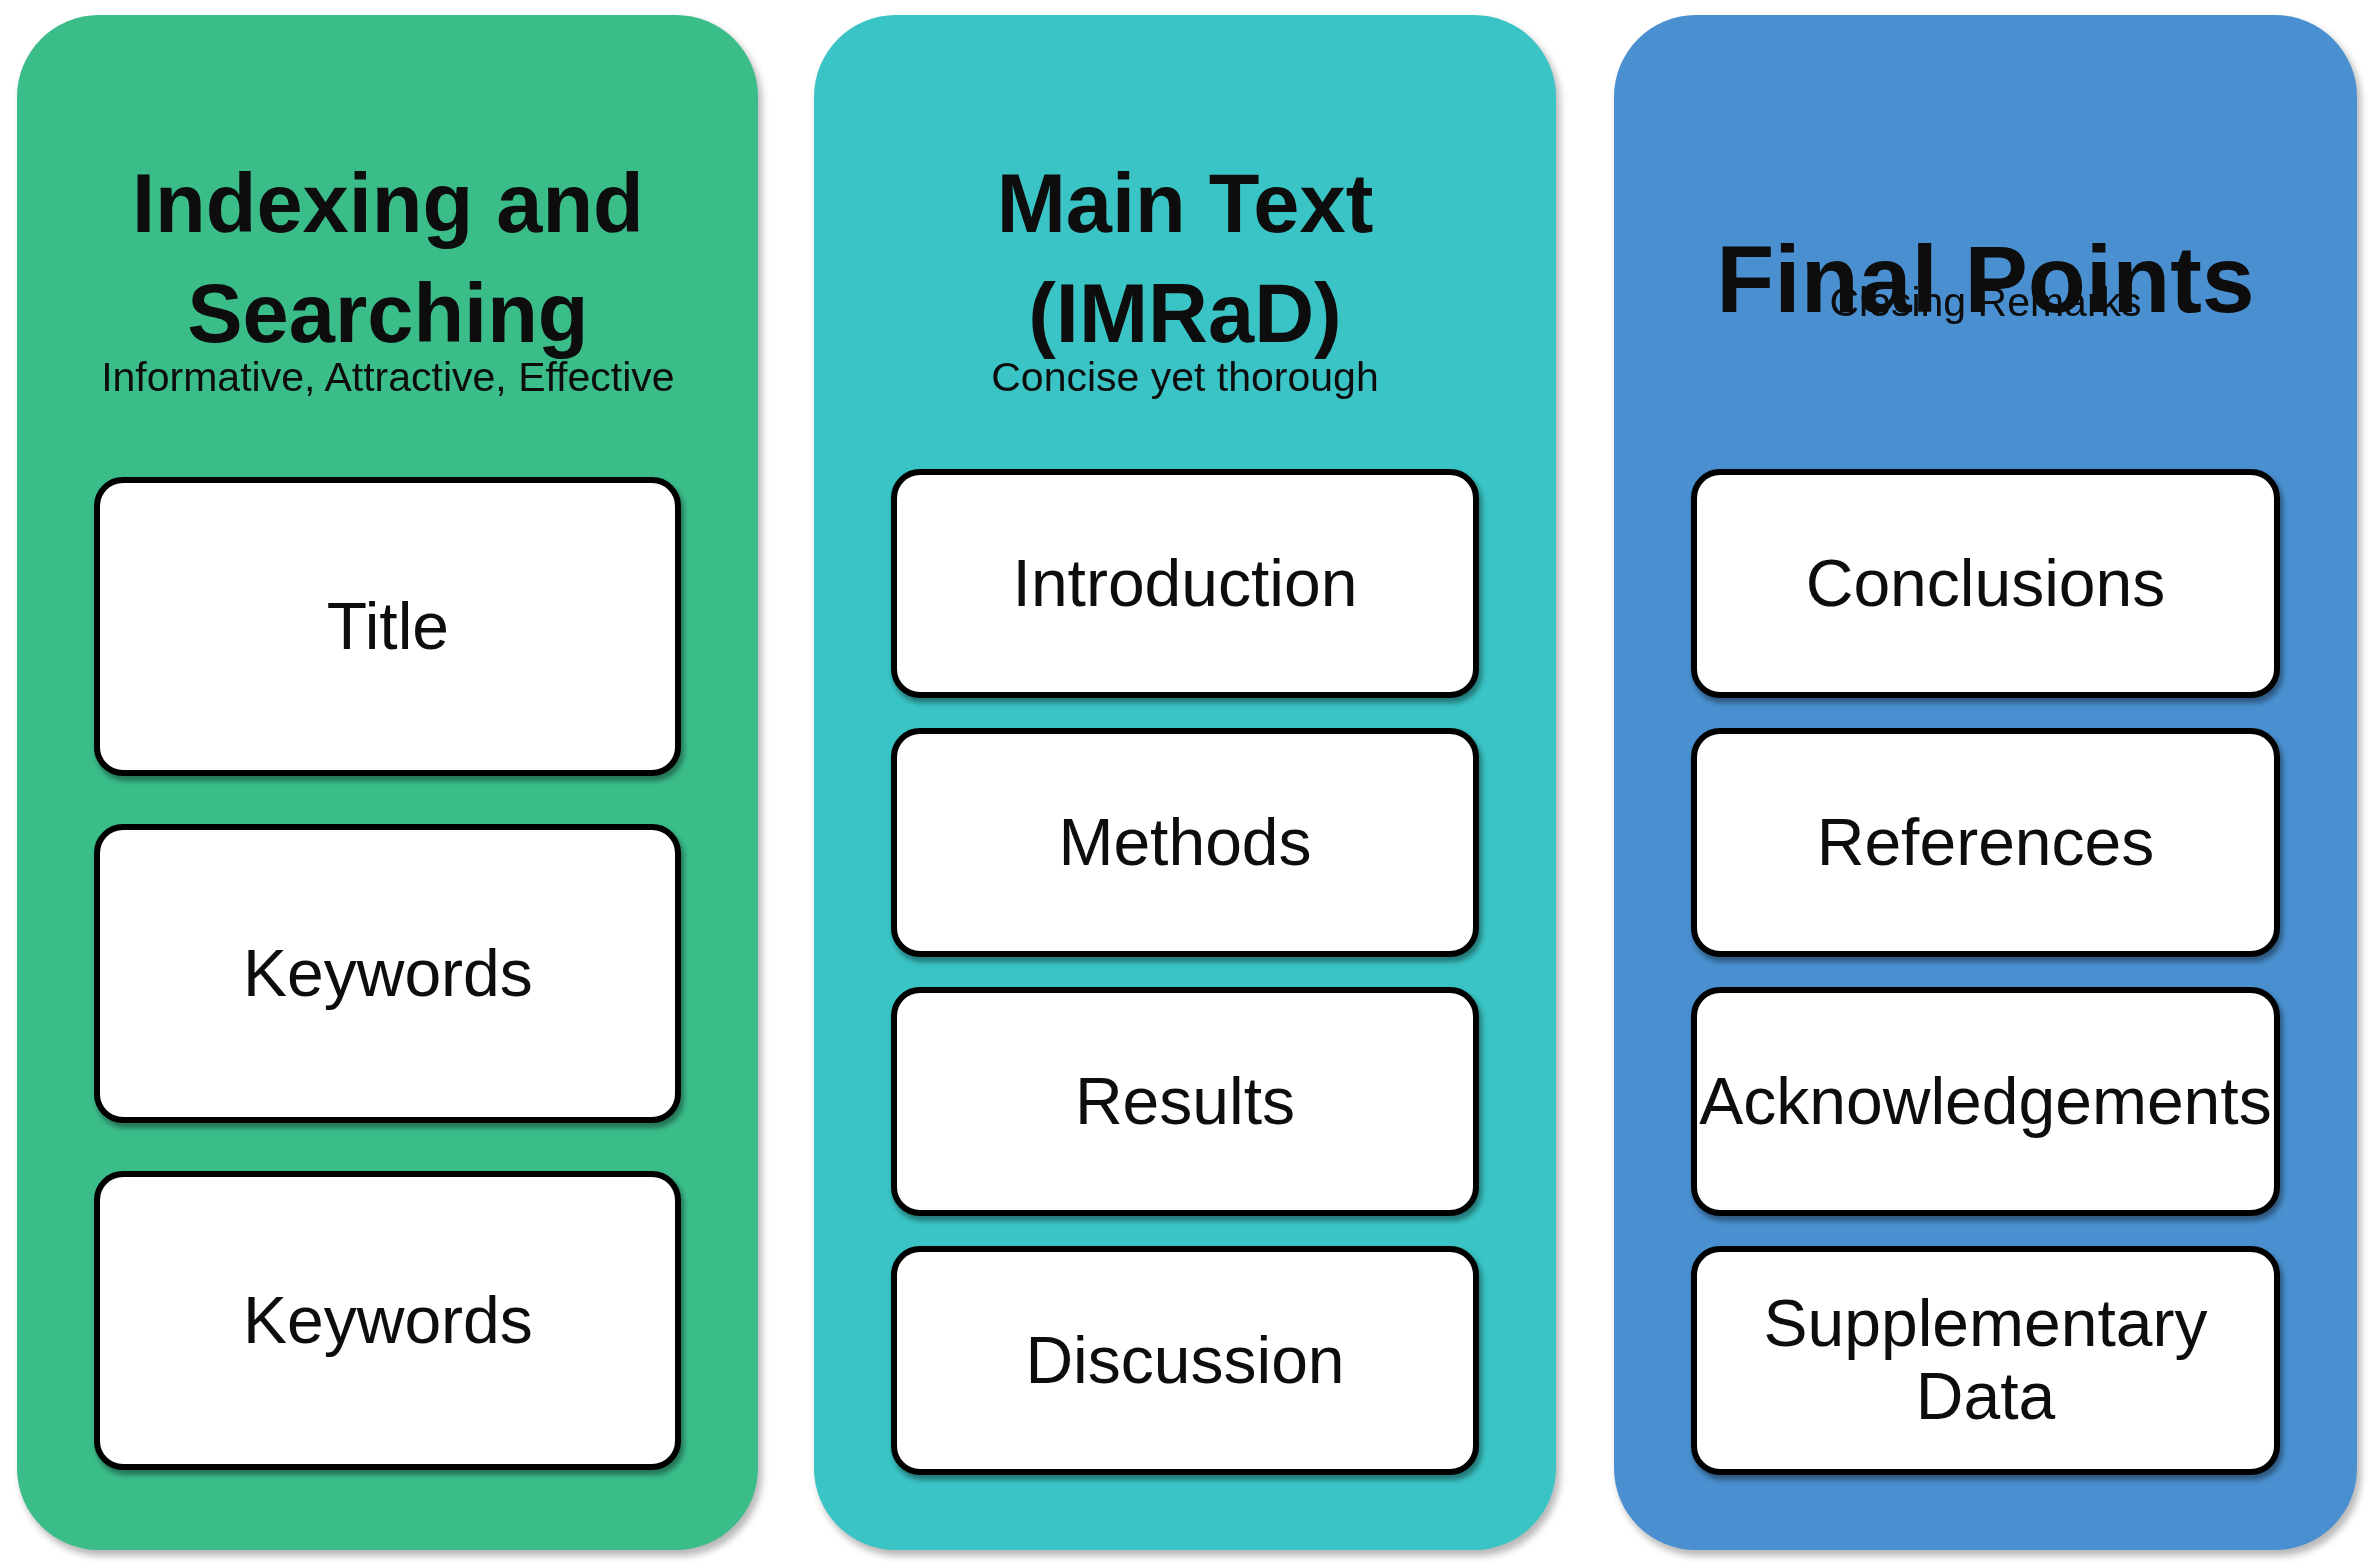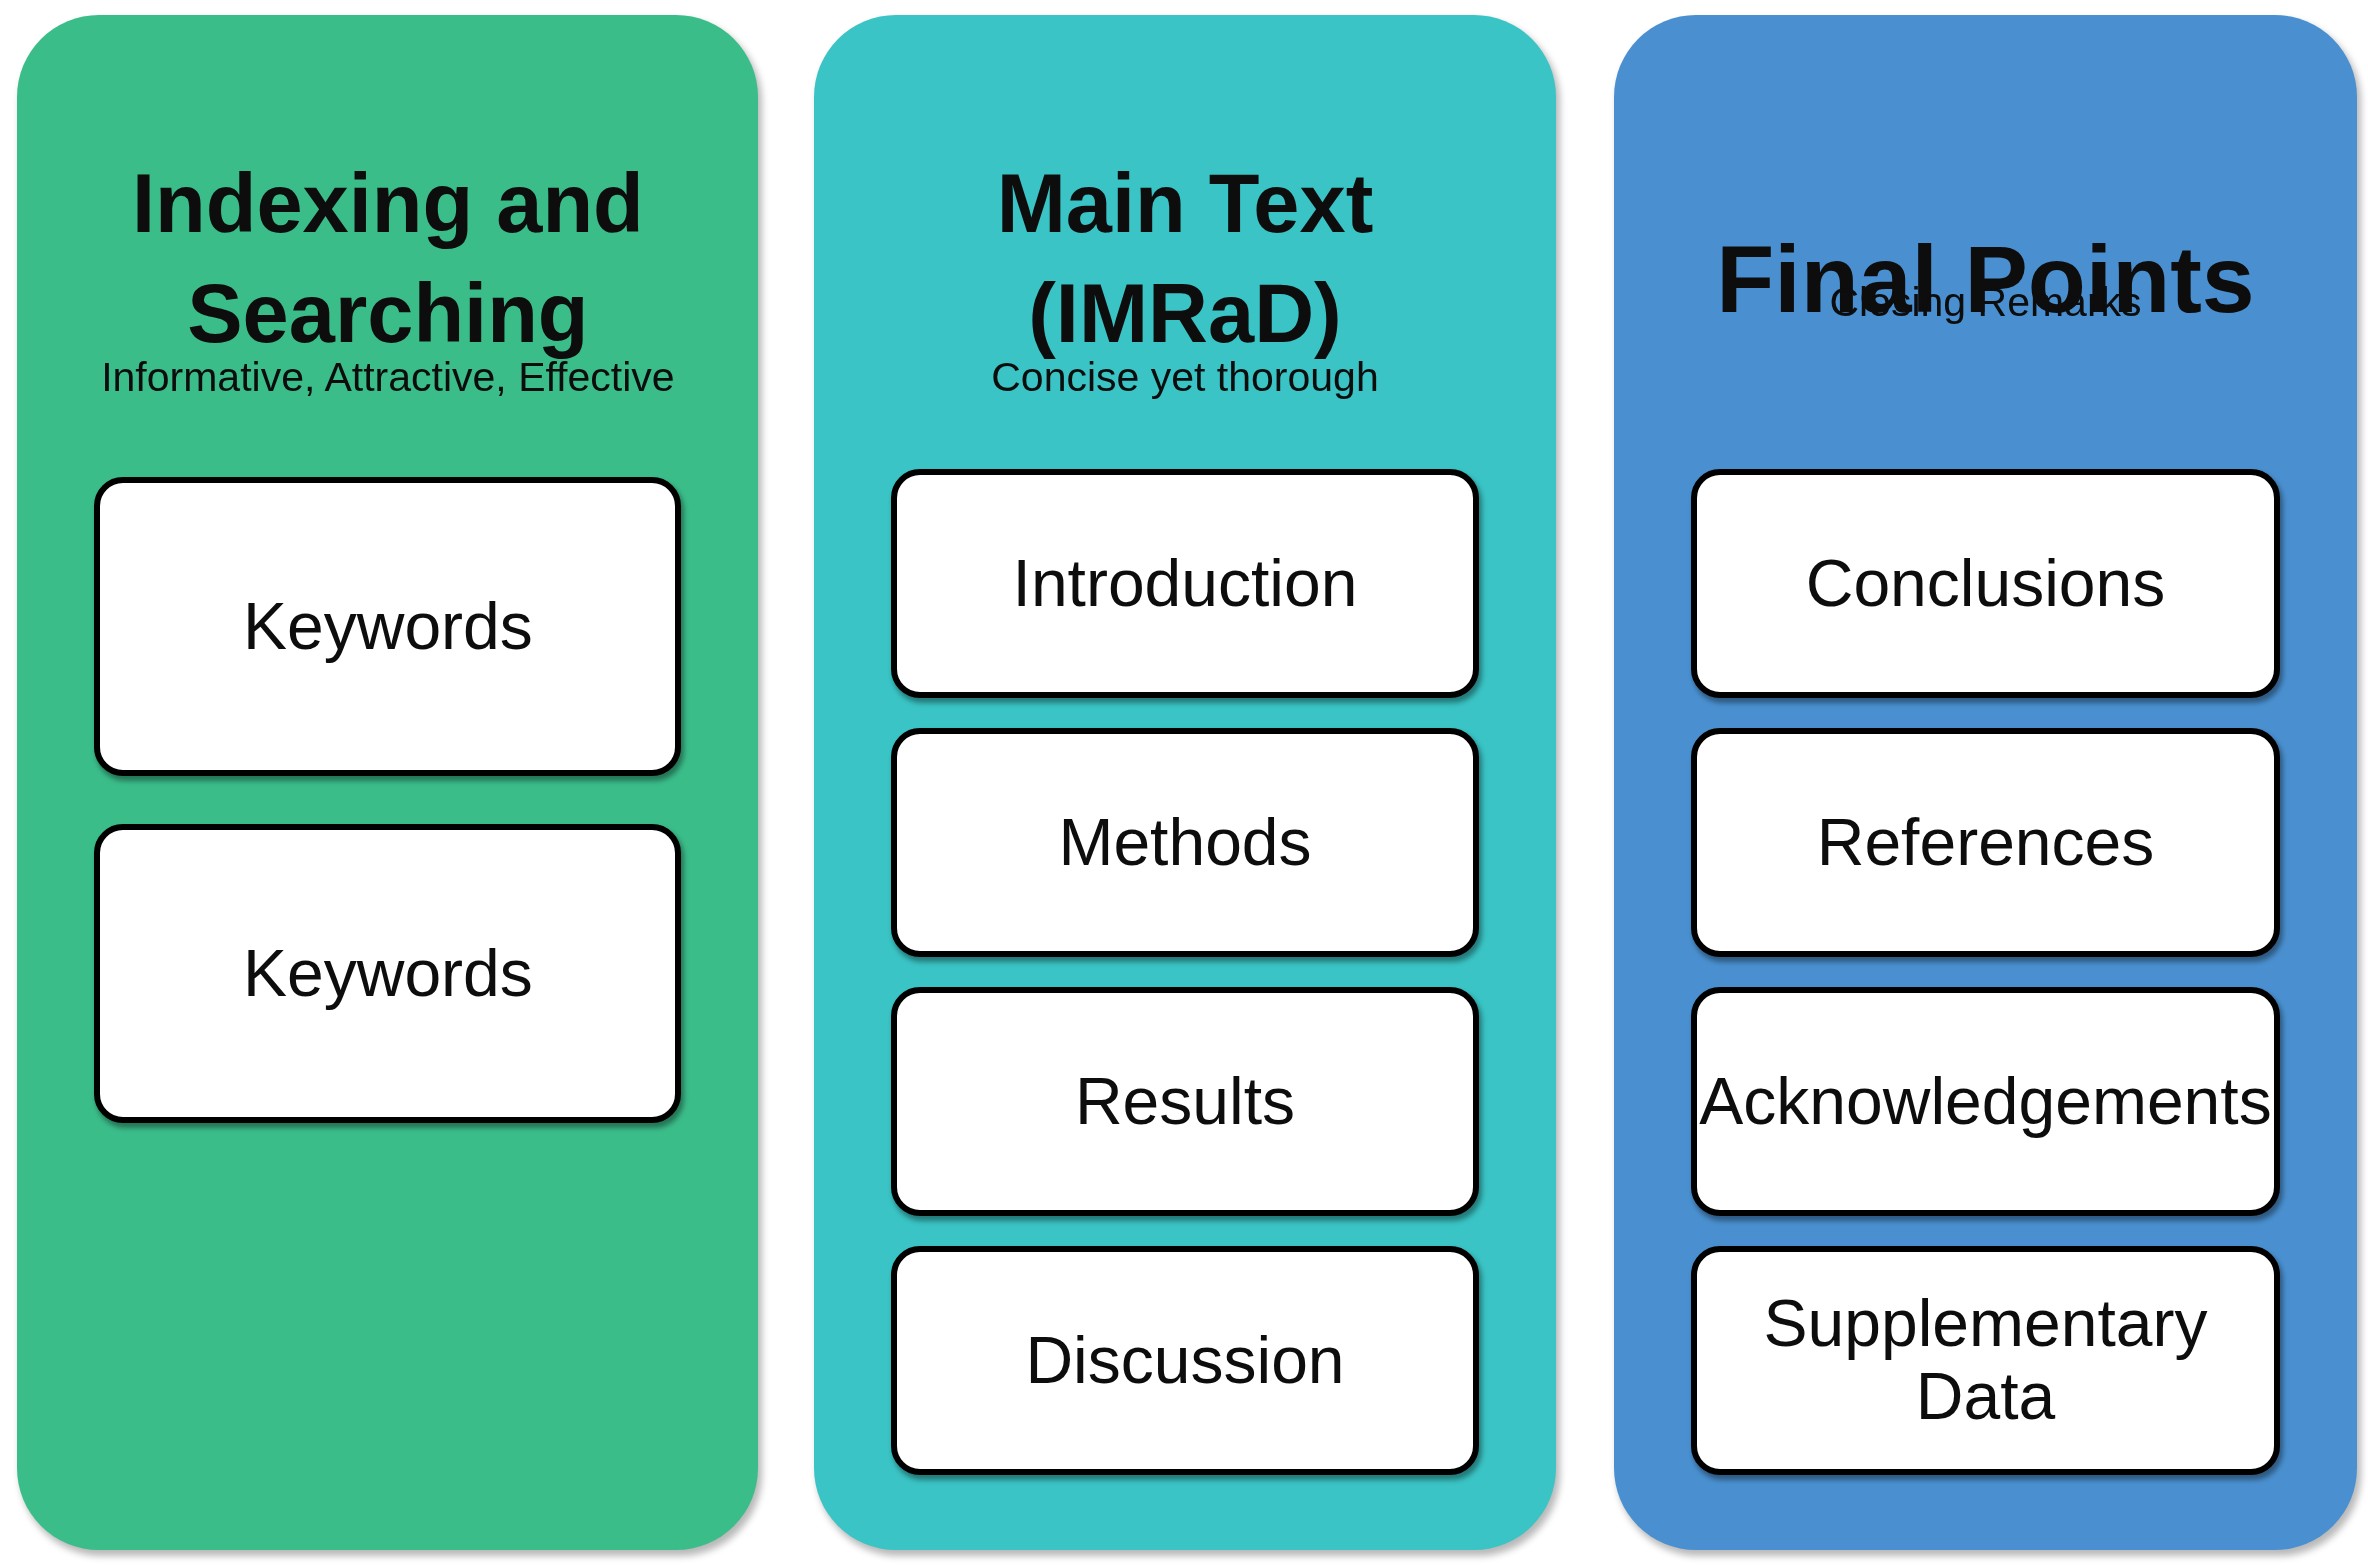--- a/index.html
+++ b/index.html
@@ -83,20 +83,21 @@
 </head>
 <body>
 
 <div class="canvas">
 
   <section class="column col-0" style="background: rgb(59, 189, 138);">
     <h2 class="col-title">Indexing and
 Searching</h2>
     <div class="col-subtitle">Informative, Attractive, Effective</div>
     <div class="boxes">
+      <div class="box">Title</div>
       <div class="box">Keywords</div>
       <div class="box">Keywords</div>
     </div>
   </section>
 
   <section class="column col-1" style="background: rgb(58, 196, 197);">
     <h2 class="col-title">Main Text
 (IMRaD)</h2>
     <div class="col-subtitle">Concise yet thorough</div>
     <div class="boxes">

